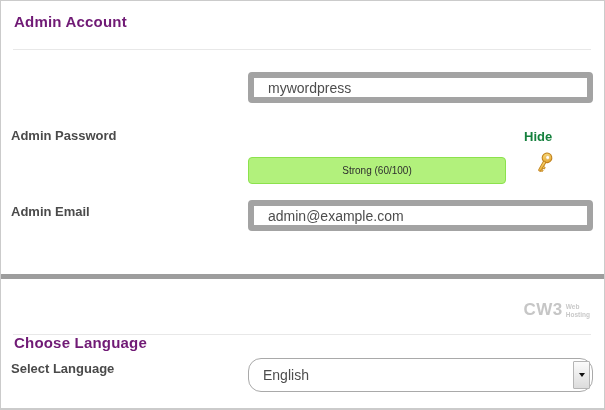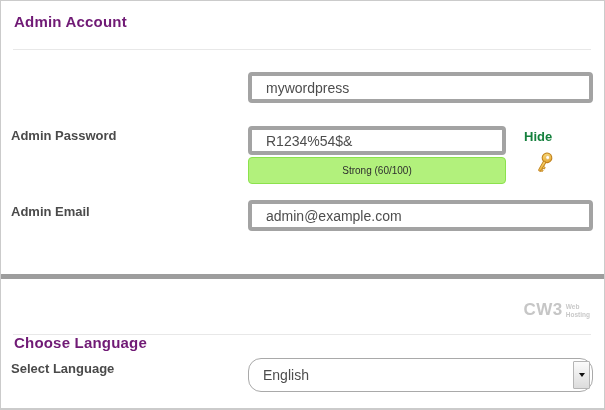--- a/index.html
+++ b/index.html
@@ -55,21 +55,21 @@
   }
   #lbl-username { top: 73px; }
   #lbl-password { top: 127px; }
   #lbl-email    { top: 203px; }
   #lbl-language { top: 360px; }
 
   .text-input {
     position: absolute;
     left: 247px;
     height: 31px;
-    border: 4px solid #a3a3a3;
+    border: 6px solid #a3a3a3;
     border-radius: 4px;
     padding: 0 14px;
     font-family: "Liberation Sans", "DejaVu Sans", sans-serif;
     font-size: 14px;
     color: #4d4d4d;
     background: #ffffff;
     outline: none;
   }
   #input-username { top: 71px;  width: 345px; }
   #input-password { top: 125px; width: 258px; height: 29px; }
@@ -177,21 +177,20 @@
 <body>
 
 <div class="page">
 
   <div class="section-title" id="admin-title">Admin Account</div>
   <div class="hr" id="hr-admin"></div>
 
   <input type="text" class="text-input" id="input-username" value="mywordpress" style="">
 
   <div class="field-label" id="lbl-password">Admin Password</div>
-  <input type="text" class="text-input" id="input-password" value="R1234%54$&amp;" style="">
   <div class="password-toggle">Hide</div>
   <div class="strength-meter">Strong (60/100)</div>
 
   <svg class="key-icon" viewBox="0 0 24 25">
     <defs>
       <linearGradient id="gold" x1="0" y1="0" x2="1" y2="1">
         <stop offset="0" stop-color="#fbe489"></stop>
         <stop offset="0.5" stop-color="#f0c052"></stop>
         <stop offset="1" stop-color="#dd9a2b"></stop>
       </linearGradient>

